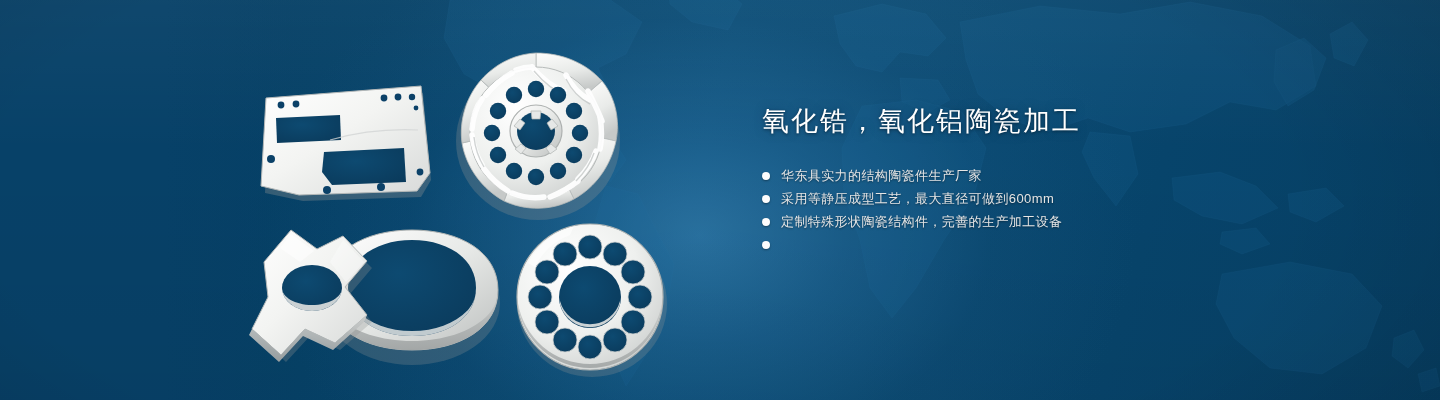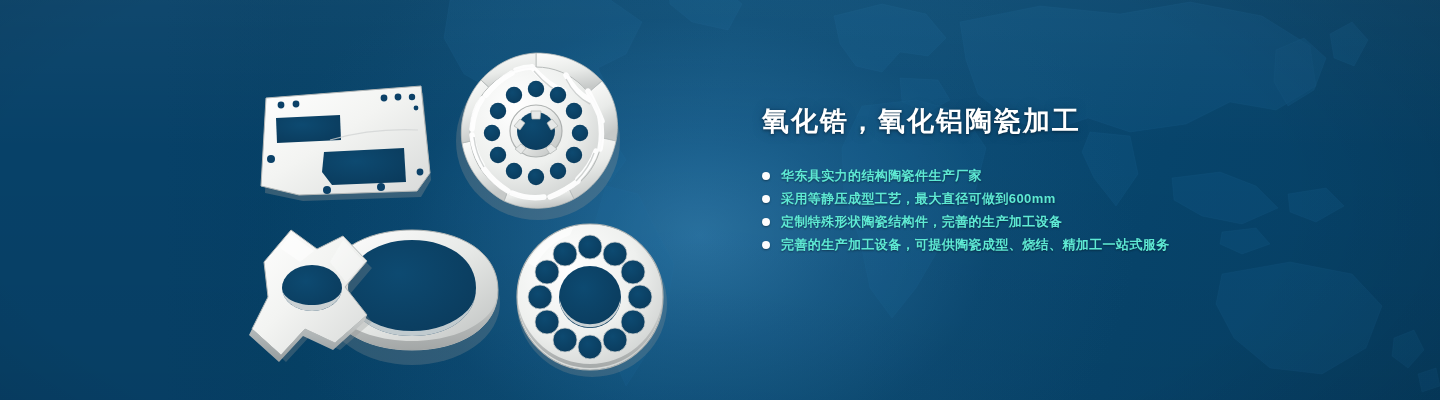--- a/index.html
+++ b/index.html
@@ -49,40 +49,39 @@
   
   .bg-map{
     position:absolute; left:430px; top:-18px; width:1010px; height:420px;
     opacity:0.30;
   }
   .bg-map svg{ width:100%; height:100%; display:block; }
 
   
   .copy{ position:absolute; left:762px; top:104px; width:640px; }
   .headline{
-    font-size:27px; line-height:34px; font-weight:700;
+    font-size:27px; line-height:34px; font-weight:400;
     color:#ffffff; letter-spacing:2px;
     text-shadow:0 1px 3px rgba(0,0,0,0.45), 0 0 10px rgba(10,50,85,0.5);
     white-space:nowrap;
   }
   .bullets{ list-style:none; margin-top:26px; }
   .bullet{
     display:flex; align-items:center;
     height:23px; white-space:nowrap;
   }
   .dot{
     width:8px; height:8px; border-radius:50%;
     background:#fdfdfd; flex:0 0 8px; margin-right:11px;
     box-shadow:0 1px 2px rgba(0,0,0,0.35);
   }
   .btext{
-    font-size:13px; line-height:23px; color:#5eead4;
+    font-size:13px; line-height:23px; color:#e5e5e5;
     letter-spacing:0.4px;
     text-shadow:0 1px 2px rgba(0,0,0,0.42);
-    font-weight:bold;
   }
 
   
   .parts{ position:absolute; left:0; top:0; width:720px; height:400px; }
   .parts svg{ width:100%; height:100%; display:block; }
 </style>
 </head>
 <body>
 
 <div id="banner">
@@ -328,18 +327,17 @@
       <li class="bullet">
         <span class="dot"></span>
         <span class="btext">采用等静压成型工艺，最大直径可做到600mm</span>
       </li>
       <li class="bullet">
         <span class="dot"></span>
         <span class="btext">定制特殊形状陶瓷结构件，完善的生产加工设备</span>
       </li>
       <li class="bullet">
         <span class="dot"></span>
-        <span class="btext">完善的生产加工设备，可提供陶瓷成型、烧结、精加工一站式服务</span>
       </li>
     </ul>
   </div>
 
 </div>
 
 </body></html>

